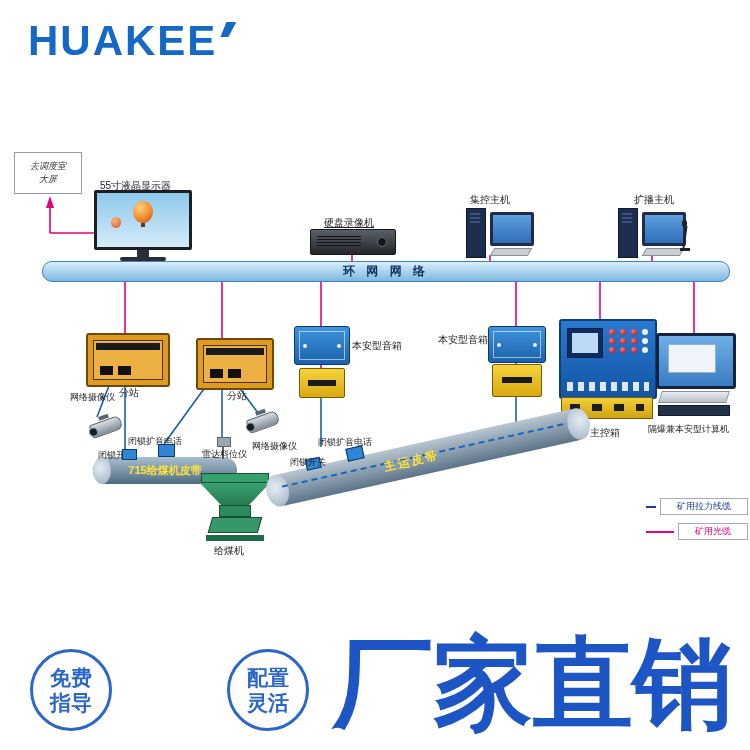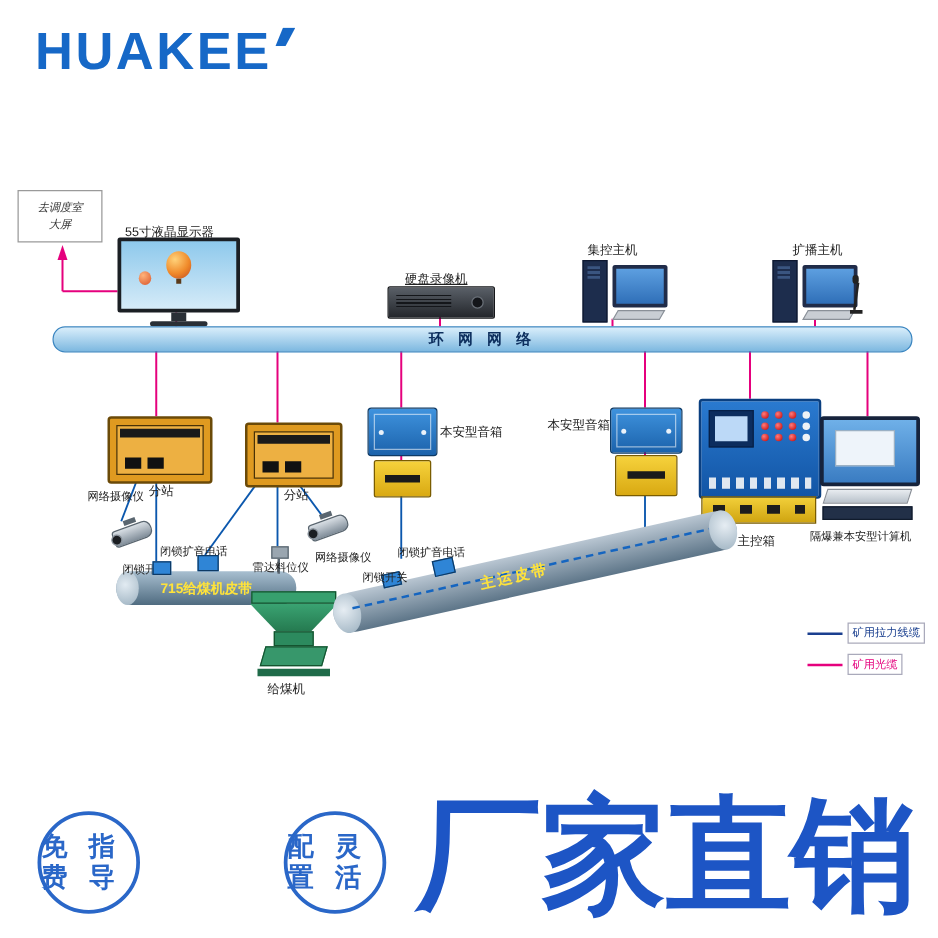--- a/index.html
+++ b/index.html
@@ -129,26 +129,26 @@
 
   
   .radar{left:217px;top:437px;width:12px;}
   .radar-head{width:12px;height:8px;background:#9aa6b0;border:1px solid #5a6670;}
   .radar-stem{width:2px;height:12px;background:#5a6670;margin:0 auto;}
 
   
   .legend{left:646px;top:498px;width:102px;}
   .legend-item{display:flex;align-items:center;margin-bottom:8px;}
   .legend-line{width:28px;height:2px;margin-right:4px;}
-  .legend-chip{font-size:9px;border:1px solid #aab;padding:1px 3px;white-space:nowrap;background:#fff;}
+  .legend-chip{font-size:9px;border:1px solid #aab;padding:1px 16px;white-space:nowrap;background:#fff;}
   .lg-blue .legend-line{background:#1a3f8f;} .lg-blue .legend-chip{color:#1a3f8f;}
   .lg-mag .legend-line{background:#e5007d;} .lg-mag .legend-chip{color:#e5007d;}
 
   
-  .badge{position:absolute;top:649px;width:76px;height:76px;border:3px solid #2a67c8;border-radius:50%;display:flex;flex-direction:row;align-items:center;justify-content:center;color:#2a67c8;font-weight:bold;font-size:21px;line-height:1.2;z-index:3;}
+  .badge{position:absolute;top:649px;width:76px;height:76px;border:3px solid #2a67c8;border-radius:50%;display:flex;flex-direction:column;align-items:center;justify-content:center;color:#2a67c8;font-weight:bold;font-size:21px;line-height:1.2;z-index:3;}
   .badge-1{left:30px;} .badge-2{left:120px;} .badge-3{left:227px;}
   .headline{position:absolute;left:333px;top:632px;font-size:100px;font-weight:bold;color:#1d55c5;font-family:"Liberation Serif",serif;line-height:1.05;white-space:nowrap;z-index:3;}
 </style>
 </head>
 <body>
 
 <div class="canvas">
 
   <svg class="wires" viewBox="0 0 750 750">
     <g stroke="#e5007d" stroke-width="1.6" fill="none">

